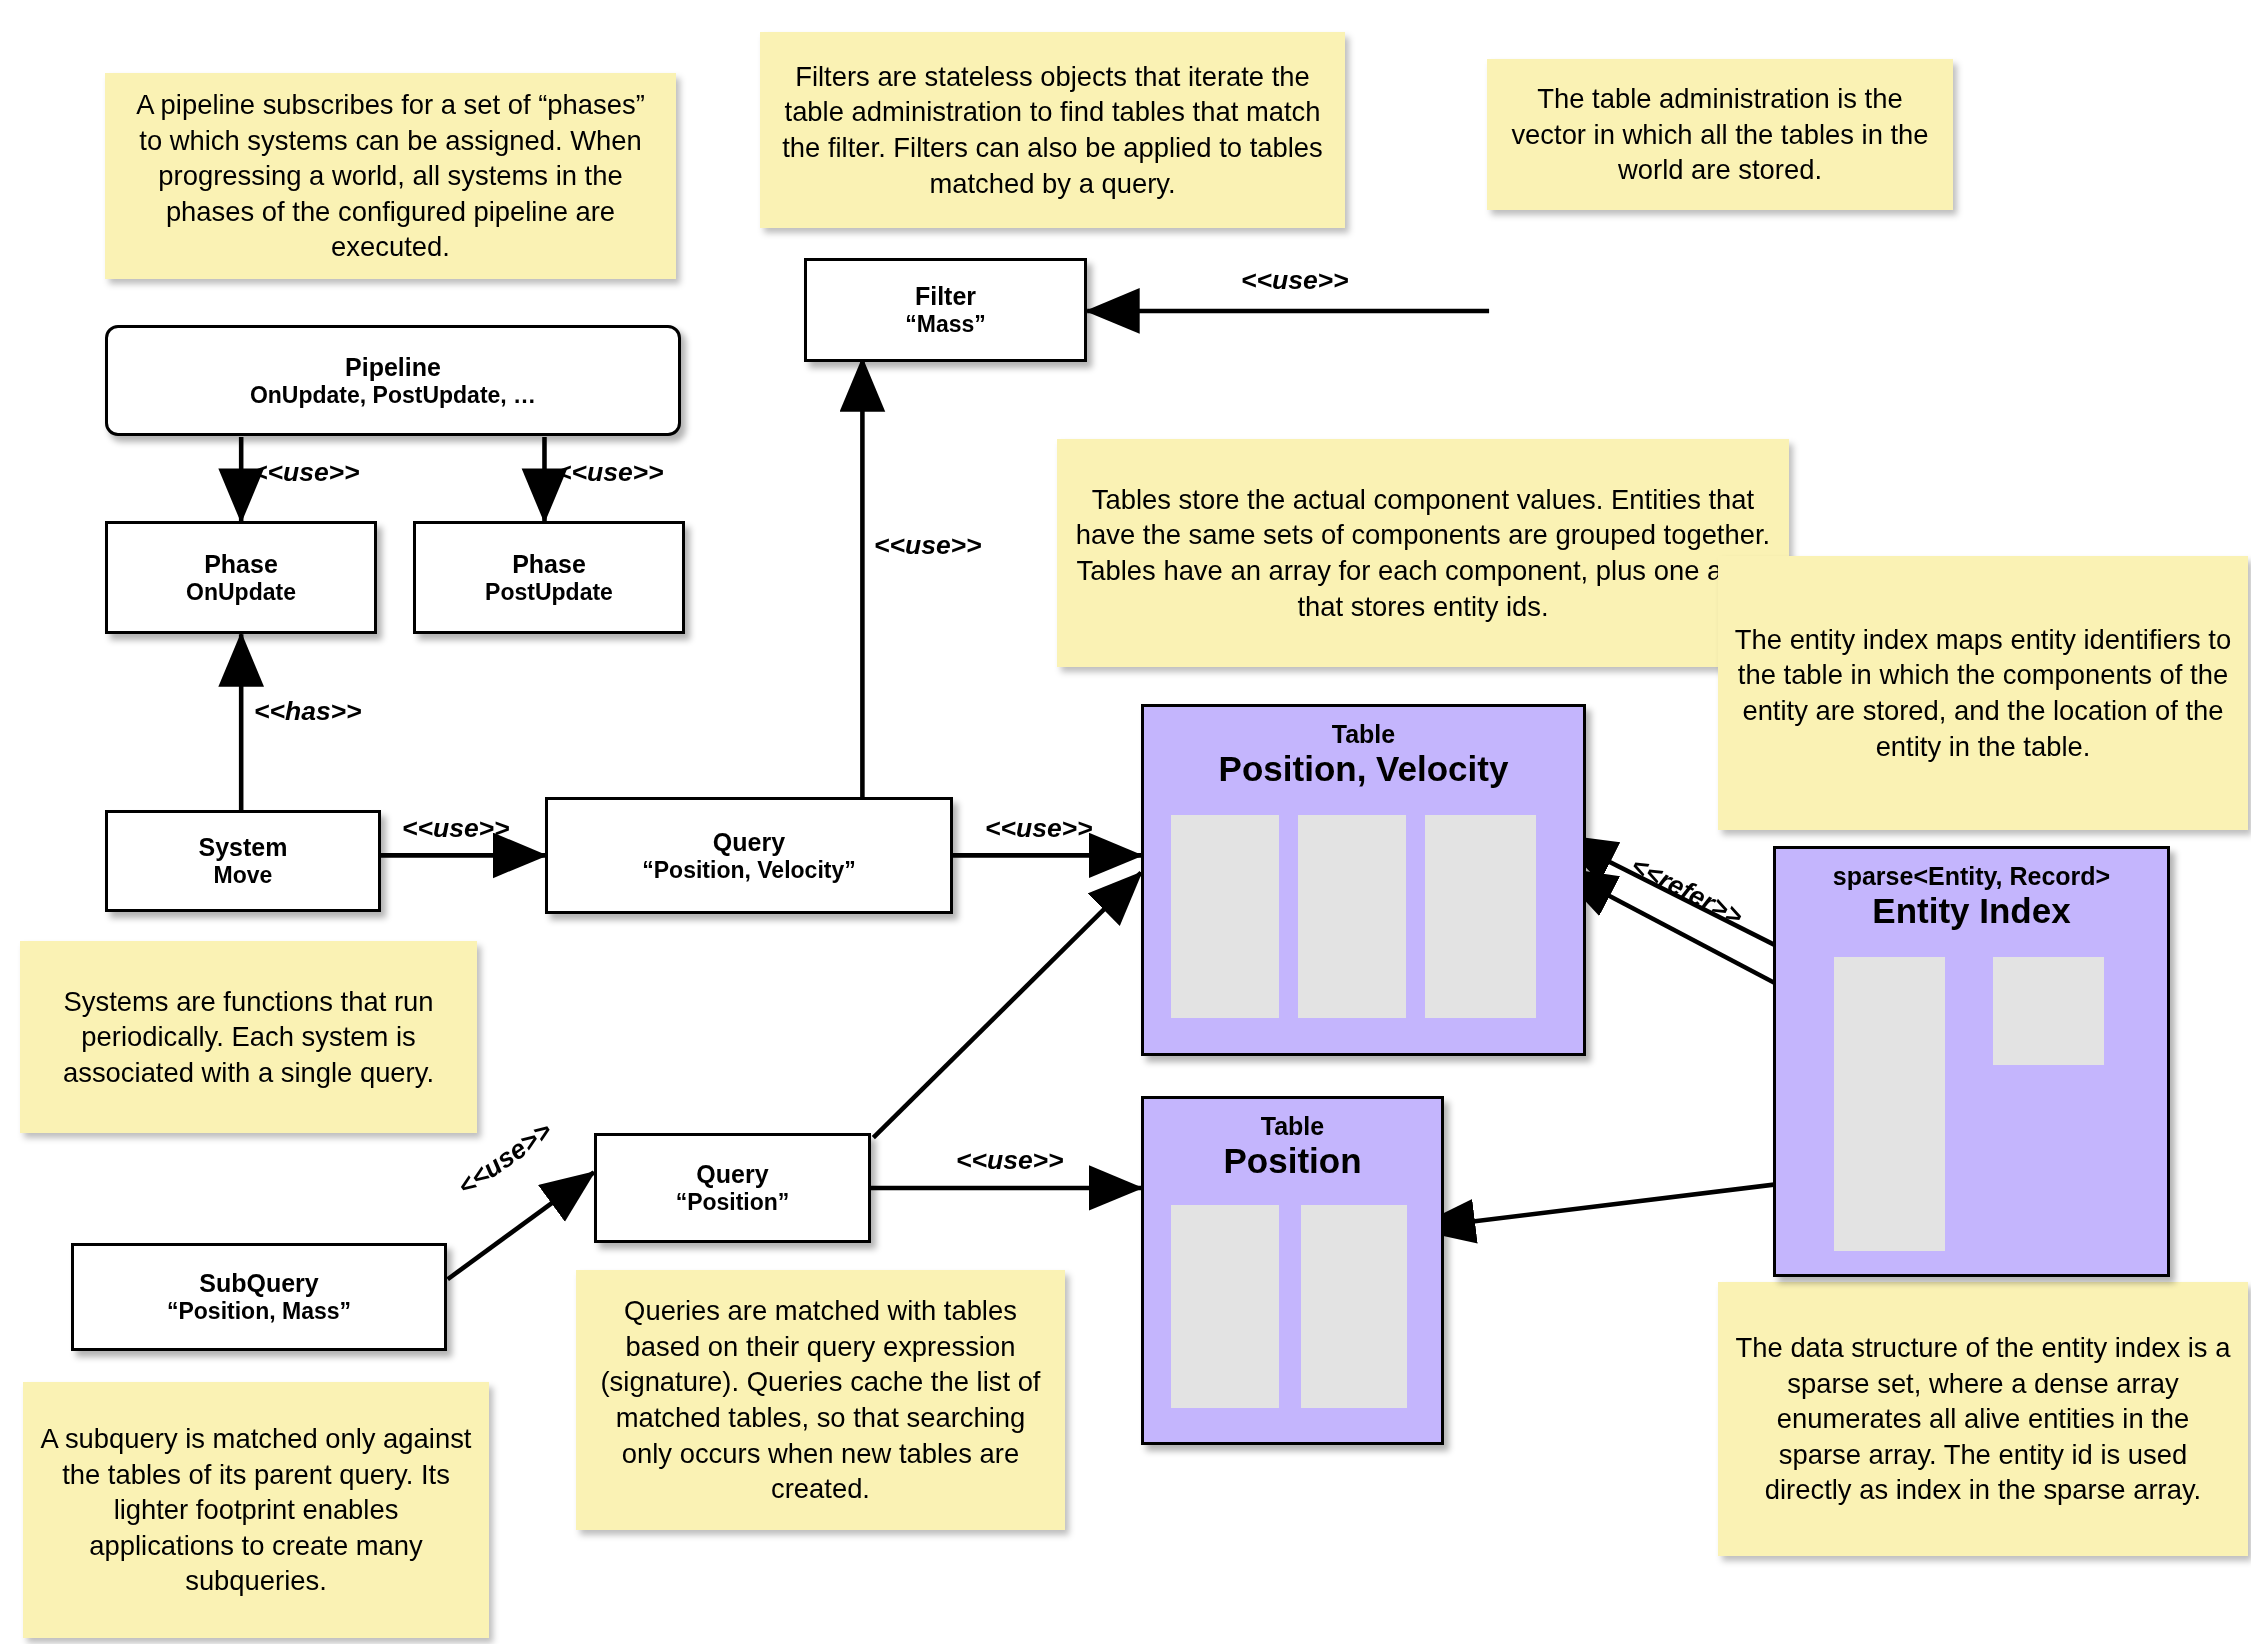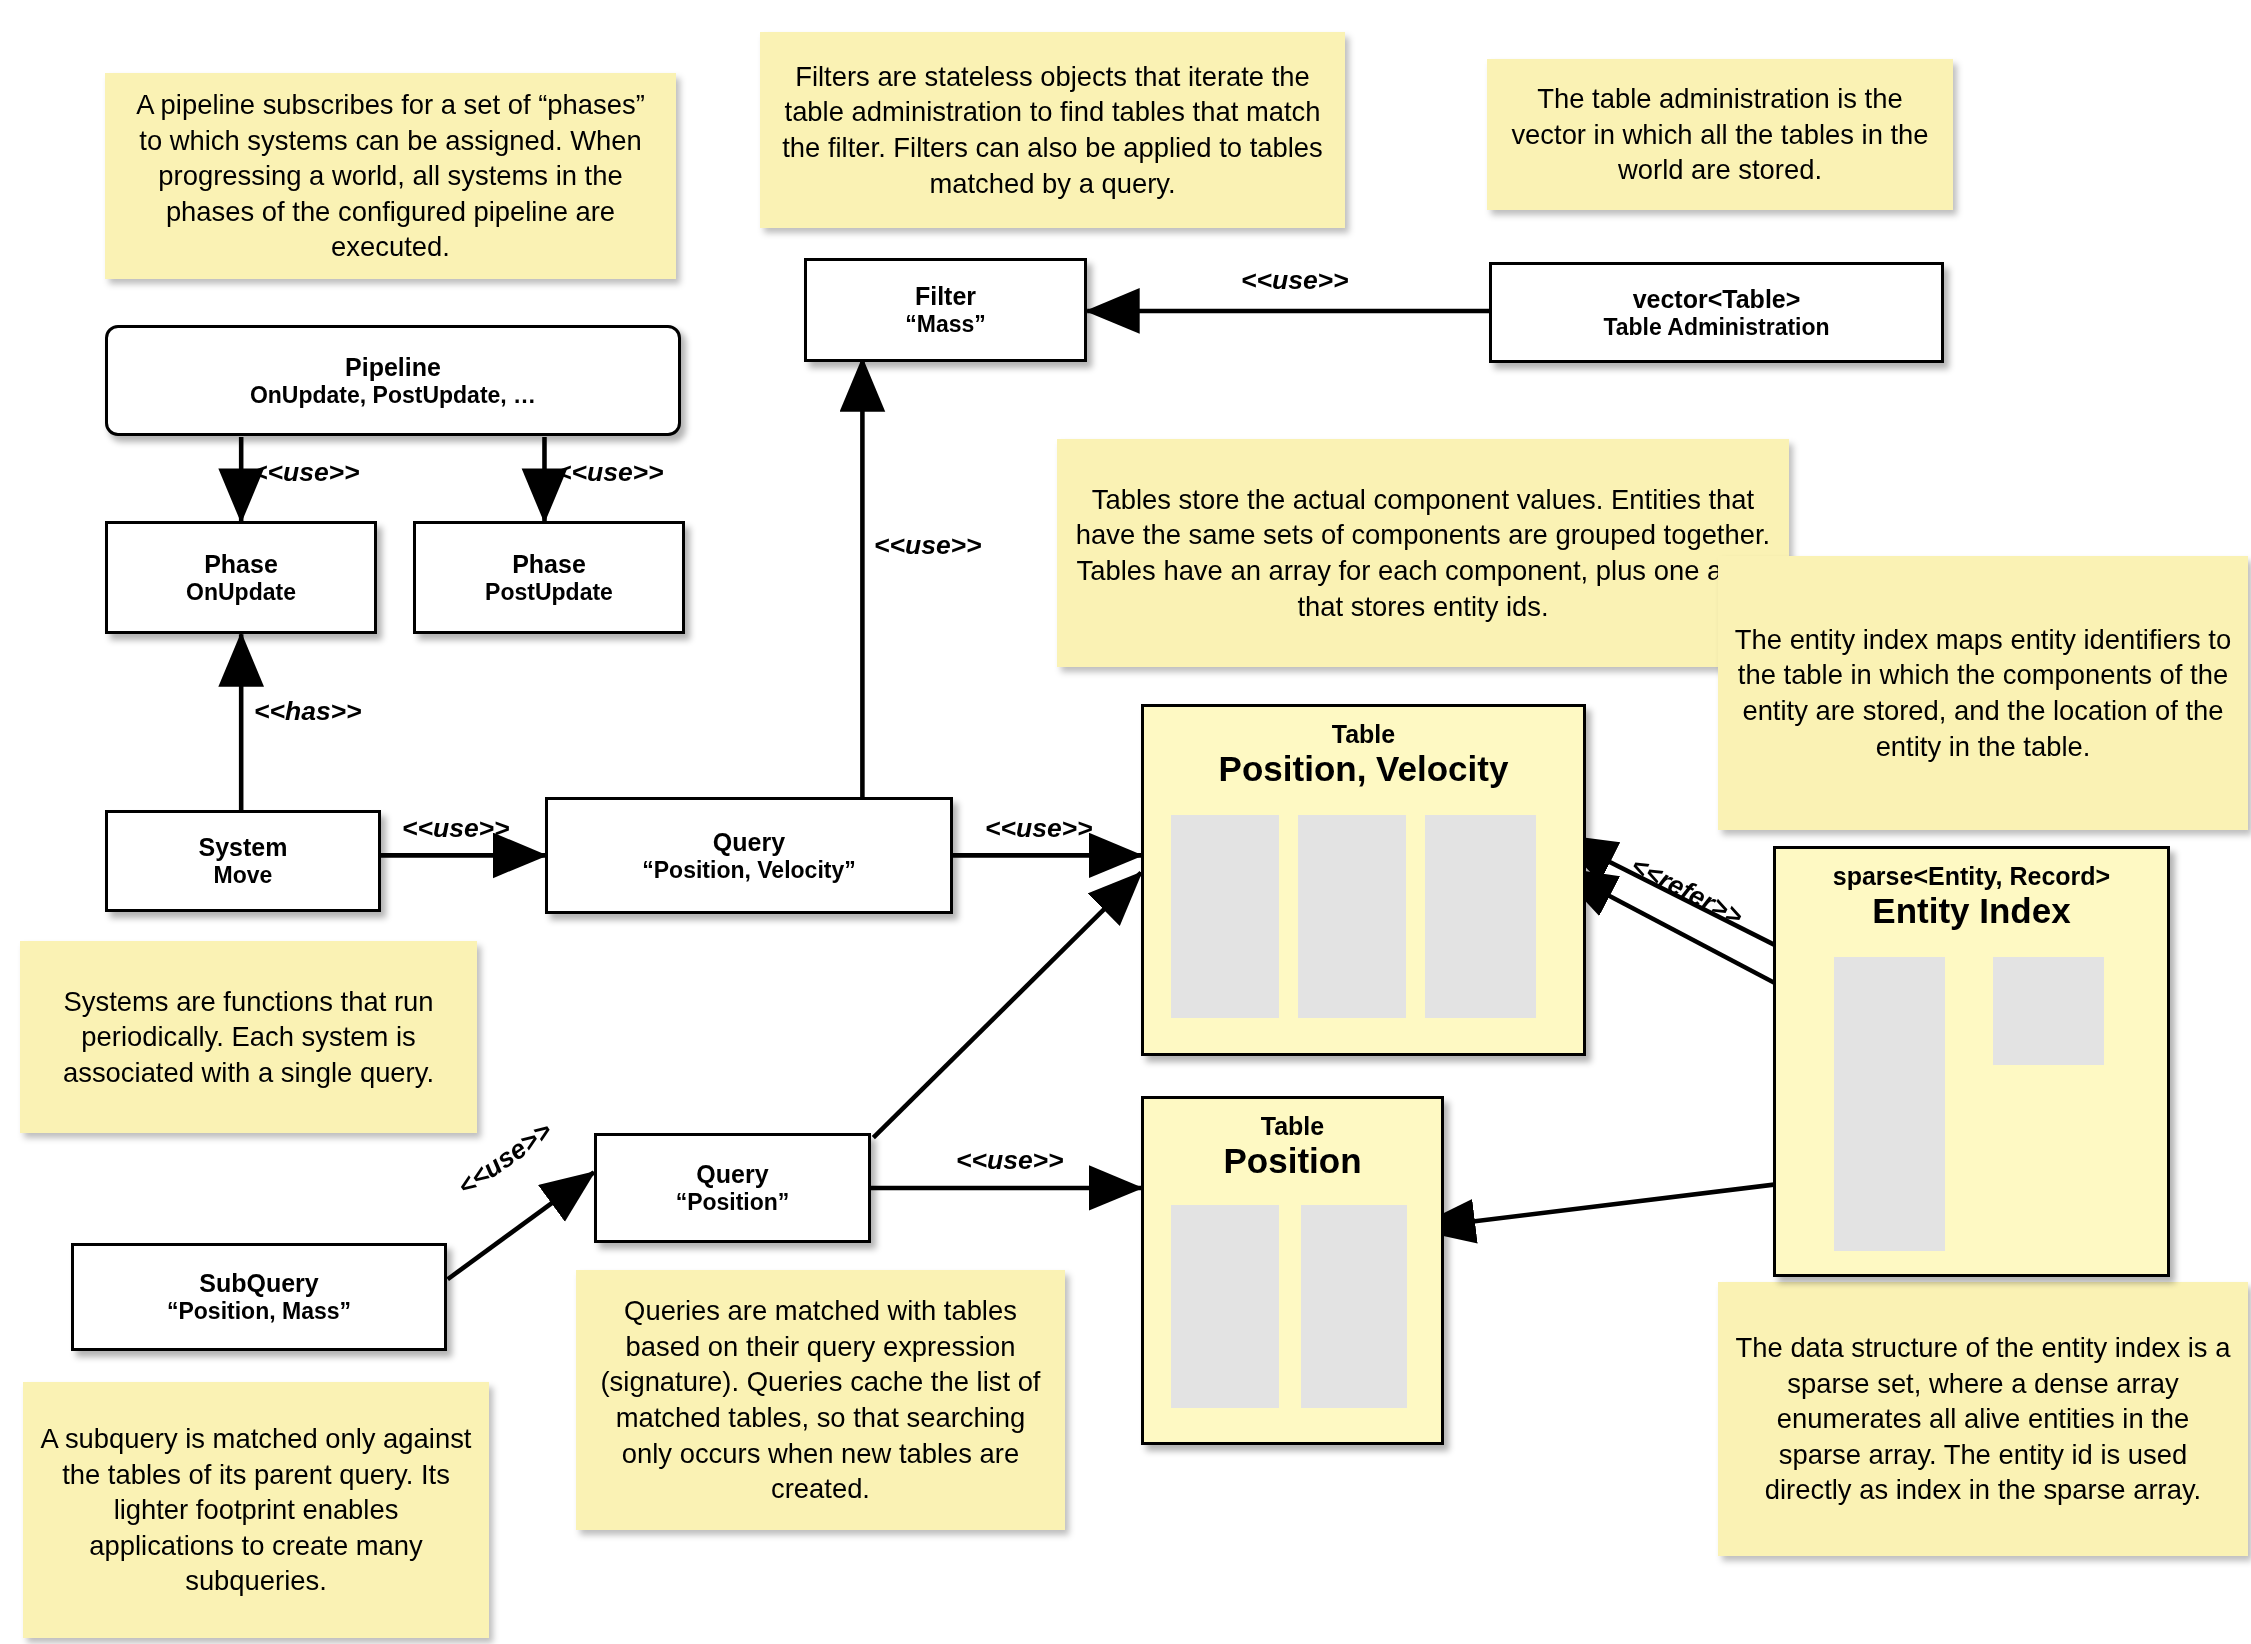--- a/index.html
+++ b/index.html
@@ -29,21 +29,21 @@
     display:flex;flex-direction:column;
     align-items:center;justify-content:center;
     box-shadow:4.6px 5.5px 6.4px rgba(0,0,0,0.30);
   }
   .box .stereo{font-size:25px;font-weight:700;color:#000;line-height:1.12;}
   .box .title{font-size:23px;font-weight:700;color:#000;line-height:1.12;margin-top:1.8px;}
 
   
   .cbox{
     position:absolute;
-    background:#fef9c3;
+    background:#c4b5fd;
     border:3.7px solid #000;
     box-sizing:border-box;
     box-shadow:4.6px 5.5px 6.4px rgba(0,0,0,0.30);
   }
   .cbox .hdr{width:100%;text-align:center;padding-top:12.8px;}
   .cbox .hdr .stereo{font-size:25px;font-weight:700;line-height:1.12;display:block;}
   .cbox .hdr .title{font-size:35px;font-weight:700;line-height:1.12;display:block;margin-top:0.9px;}
   .col{position:absolute;background:#e3e3e3;}
 
   
@@ -158,24 +158,20 @@
   <div class="box" style="left:71px; top:1243px; width:376px; height:108px;">
     <span class="stereo">SubQuery</span>
     <span class="title">“Position, Mass”</span>
   </div>
 
   <div class="box" style="left:804px; top:258px; width:283px; height:104px;">
     <span class="stereo">Filter</span>
     <span class="title">“Mass”</span>
   </div>
 
-  <div class="box" style="left:1489px; top:262px; width:455px; height:101px;">
-    <span class="stereo">vector&lt;Table&gt;</span>
-    <span class="title">Table Administration</span>
-  </div>
 
   <div class="cbox" style="left:1141px; top:704px; width:445px; height:352px;">
     <div class="hdr">
       <span class="stereo">Table</span>
       <span class="title">Position, Velocity</span>
     </div>
     <div class="col" style="left:27.4px;  top:108px; width:108px; height:203px;"></div>
     <div class="col" style="left:154px; top:108px; width:108px; height:203px;"></div>
     <div class="col" style="left:281px; top:108px; width:111px; height:203px;"></div>
   </div>

